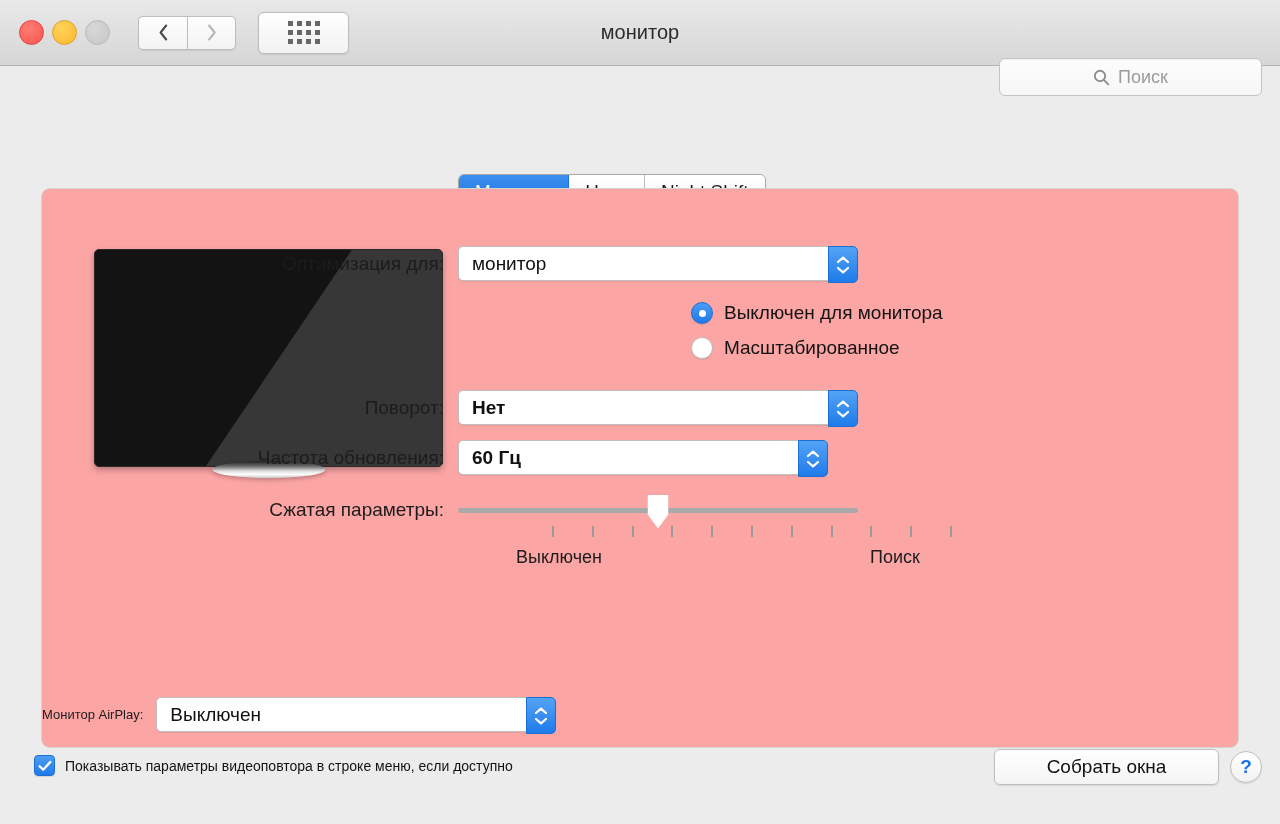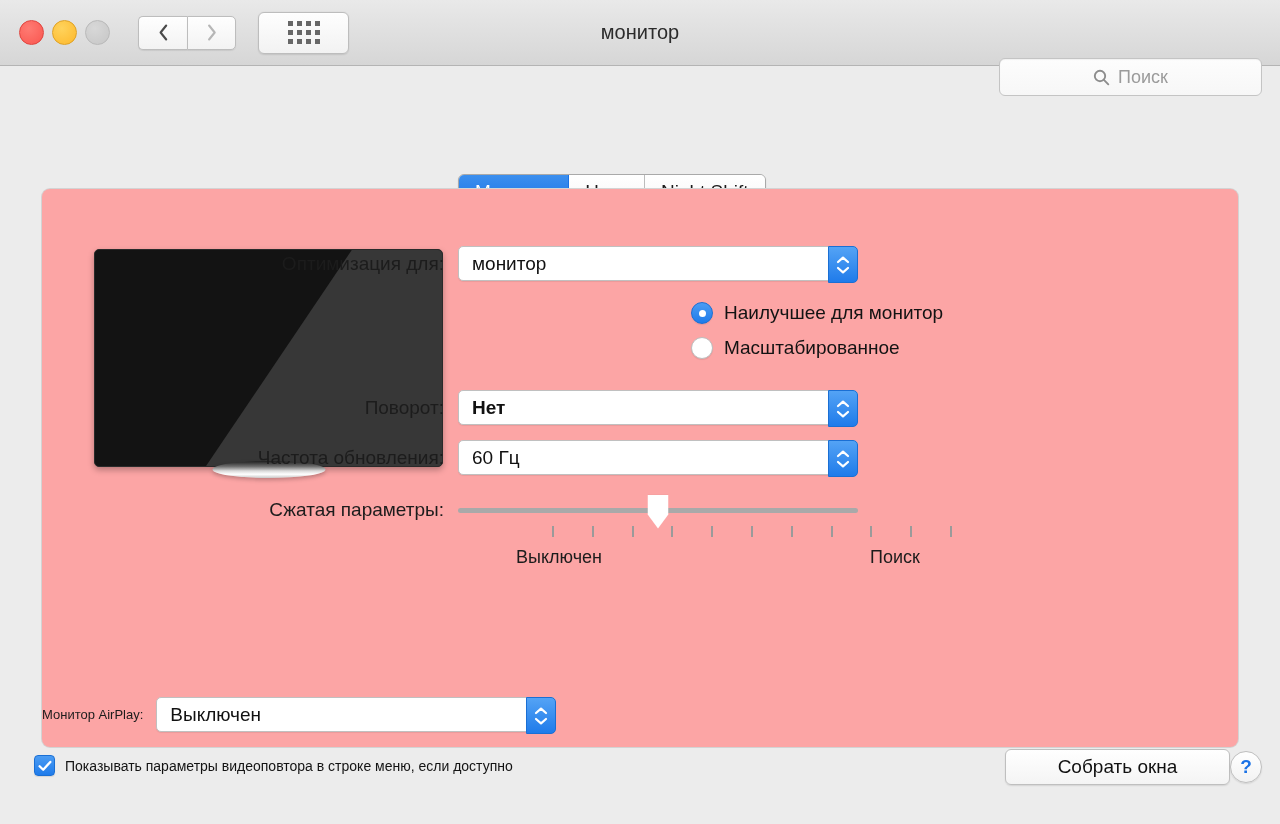--- a/index.html
+++ b/index.html
@@ -264,21 +264,21 @@
     background: linear-gradient(to bottom, #4b9cf3, #1f7bea);
     border: 1px solid #1a6fd4;
     display: flex; align-items: center; justify-content: center;
     flex: 0 0 21px;
     box-shadow: 0 1px 1px rgba(0,0,0,0.10);
   }
   .checkbox svg { width: 14px; height: 12px; }
   .checkbox svg path { fill: none; stroke: #fff; stroke-width: 2.3; stroke-linecap: round; stroke-linejoin: round; }
   .check-lbl { font-size: 14px; color: #131313; white-space: nowrap; }
 
-  .btn-row { position: absolute; right: 18px; top: 68px; display: flex; align-items: center; }
+  .btn-row { position: absolute; right: 18px; top: 68px; display: flex; align-items: center; gap: 11px; }
   .pushbtn {
     height: 36px; padding: 0 22px;
     border-radius: 6px;
     background: linear-gradient(to bottom, #ffffff, #f4f4f4);
     border: 1px solid #bfbfbf;
     display: flex; align-items: center; justify-content: center;
     font-size: 19px; color: #111;
     box-shadow: 0 1px 1.5px rgba(0,0,0,0.10);
     min-width: 225px;
   }
@@ -375,21 +375,21 @@
               <svg viewBox="0 0 14 8">
                   <path d="M2 2 L7 6.4 L12 2"></path>
                 </svg>
 
           </span>
             </div>
         </div>
 
         <div class="radio-row" style="left:649px; top:113px;">
           <span class="radio sel"></span>
-          <span class="radio-lbl">Наилучшее для монитор</span>
+          <span class="radio-lbl">Выключен для монитора</span>
         </div>
         <div class="radio-row" style="left:649px; top:148px;">
           <span class="radio"></span>
           <span class="radio-lbl">Масштабированное</span>
         </div>
 
         <div class="row" style="left:180px; top:201px;">
           <span class="lbl">Поворот:</span>
           <div class="popup" style="width:400px;font-weight:bold;">
             <span>Нет</span>
@@ -399,21 +399,21 @@
                 </svg>
               <svg viewBox="0 0 14 8">
                   <path d="M2 2 L7 6.4 L12 2"></path>
                 </svg>
             </span>
           </div>
         </div>
 
         <div class="row" style="left:180px; top:251px;">
           <span class="lbl">Частота обновления:</span>
-          <div class="popup" style="width:400px;">
+          <div class="popup" style="width:370px;font-weight:bold;">
             <span>60 Гц</span>
             <span class="stepper">
               <svg viewBox="0 0 14 8">
                   <path d="M2 6 L7 1.6 L12 6"></path>
                 </svg>
               <svg viewBox="0 0 14 8">
                   <path d="M2 2 L7 6.4 L12 2"></path>
                 </svg>
             </span>
           </div>

